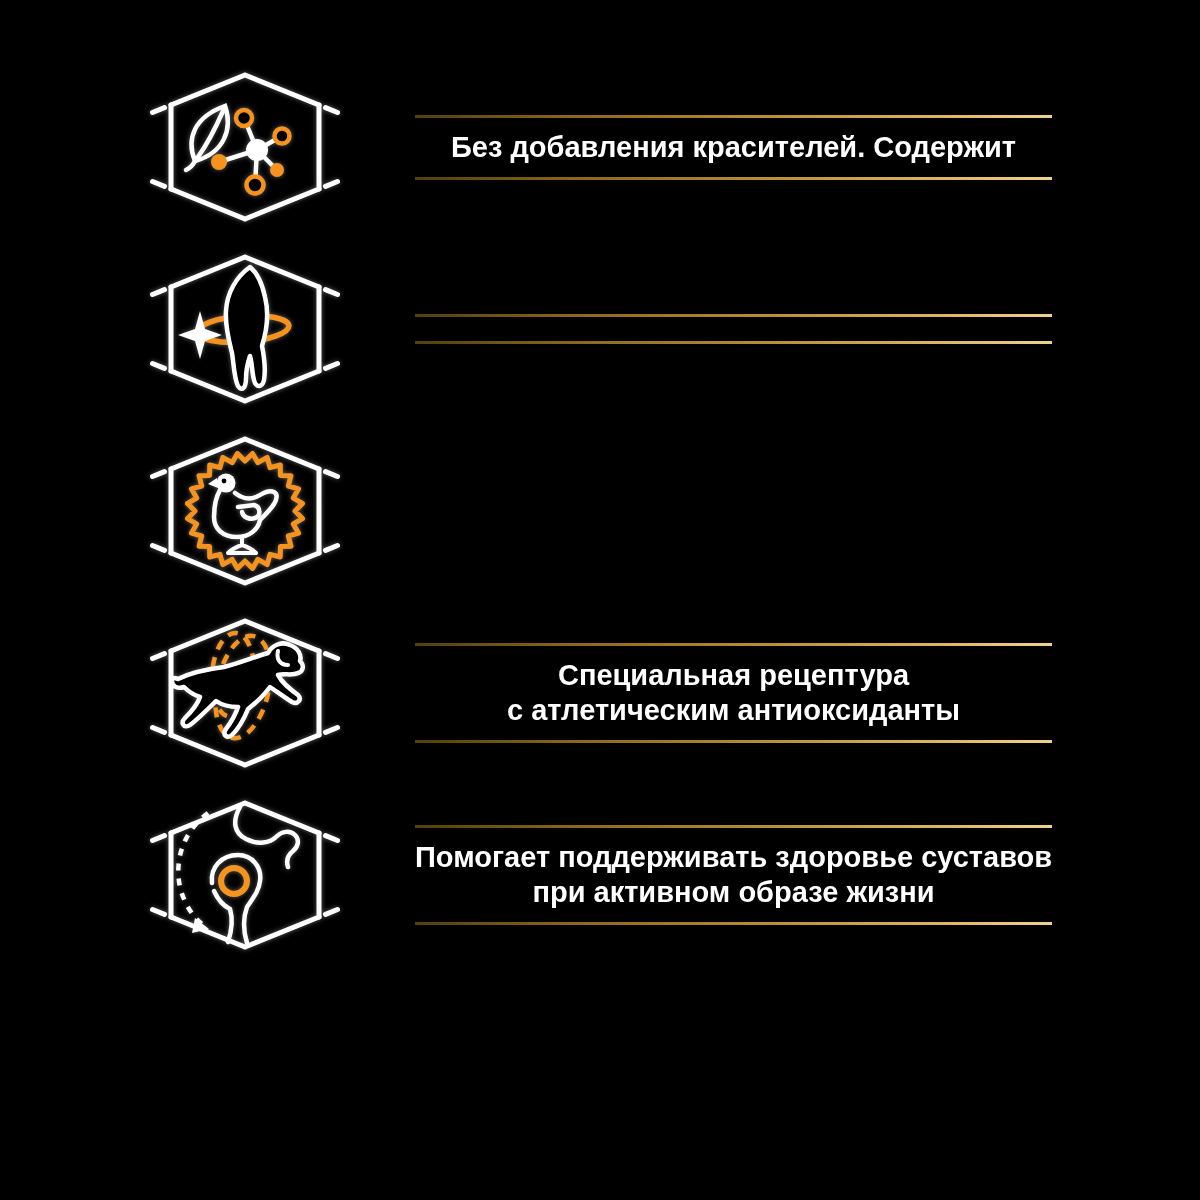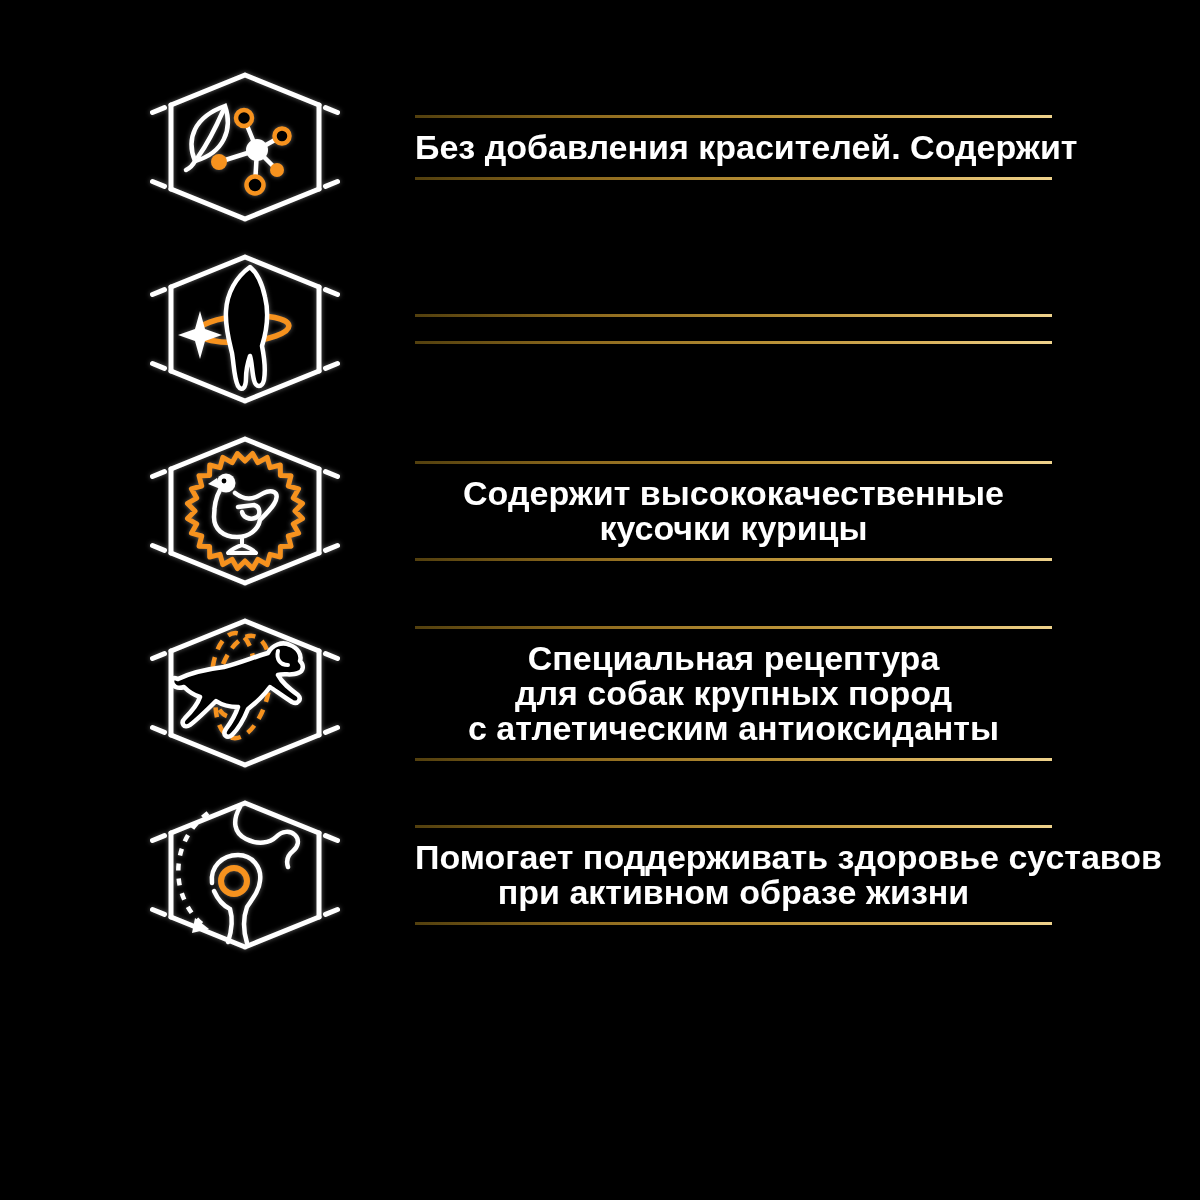--- a/index.html
+++ b/index.html
@@ -32,21 +32,21 @@
     flex:0 0 auto;
   }
   .gold-line{
     height:3px;
     background:linear-gradient(90deg,#53400e 0%,#8a671c 25%,#b78f35 55%,#d9b25c 80%,#eed28c 100%);
   }
   .feature-text{
     padding:12px 0;
     text-align:center;
     color:#ffffff;
-    font-size:34px;
+    font-size:29px;
     font-weight:700;
     line-height:35px;
   }
   .feature-text div{white-space:nowrap;}
 </style>
 </head>
 <body>
 
 <div class="canvas">
   <div class="rows">
@@ -106,45 +106,36 @@
           <use href="#hexframe"></use>
           <polygon points="95.0,28.0 102.6,20.5 107.9,29.7 117.2,24.4 120.0,34.7 130.3,32.0 130.4,42.6 141.0,42.7 138.3,53.0 148.6,55.8 143.3,65.1 152.5,70.4 145.0,78.0 152.5,85.6 143.3,90.9 148.6,100.2 138.3,103.0 141.0,113.3 130.4,113.4 130.3,124.0 120.0,121.3 117.2,131.6 107.9,126.3 102.6,135.5 95.0,128.0 87.4,135.5 82.1,126.3 72.8,131.6 70.0,121.3 59.7,124.0 59.6,113.4 49.0,113.3 51.7,103.0 41.4,100.2 46.7,90.9 37.5,85.6 45.0,78.0 37.5,70.4 46.7,65.1 41.4,55.8 51.7,53.0 49.0,42.7 59.6,42.6 59.7,32.0 70.0,34.7 72.8,24.4 82.1,29.7 87.4,20.5" fill="none" stroke="#F6921E" stroke-width="5" stroke-linejoin="round"></polygon>
           <circle cx="76" cy="50" r="9.5" fill="#ffffff"></circle>
           <path d="M67 45 L58 51 L68 55 Z" fill="#ffffff"></path>
           <circle cx="74" cy="48" r="2.4" fill="#000000"></circle>
           <path d="M70 57 C66 64 64 74 64 84 C64 96 73 104 87 104 C99 104 108 97 110 87 C115 82 121 76 124 71 C127 66 128 61 124 59 C118 56 111 62 106 64 C99 67 91 65 85 60" fill="none" stroke="#ffffff" stroke-width="4.5" stroke-linecap="round"></path>
           <path d="M88 74 L104 72 C111 74 111 83 105 85 C99 87 93 84 92 79" fill="none" stroke="#ffffff" stroke-width="4.5" stroke-linecap="round"></path>
           <path d="M92 104 L92 112 M92 112 C86 114 81 117 78 120 M92 112 C98 114 103 117 106 120 M78 120 L106 120" fill="none" stroke="#ffffff" stroke-width="4" stroke-linecap="round"></path>
         </svg>
       </div>
-      <div class="text-cell">
-        <div class="gold-line"></div>
-        <div class="feature-text">
-          <div>Содержит высококачественные</div>
-          <div>кусочки курицы</div>
-        </div>
-        <div class="gold-line"></div>
-      </div>
     </div>
 
     <div class="row">
       <div class="icon-cell">
         <svg width="190" height="156" viewBox="0 0 190 156">
           <use href="#hexframe"></use>
           <ellipse cx="93" cy="72" rx="26" ry="52" transform="rotate(12 93 72)" fill="none" stroke="#F6921E" stroke-width="4.5" stroke-dasharray="10 8"></ellipse>
           <ellipse cx="83" cy="60" rx="21" ry="42" transform="rotate(4 83 60)" fill="none" stroke="#F6921E" stroke-width="4.5" stroke-dasharray="10 8"></ellipse>
           <path d="M28 64 C40 58 58 54 74 52 C90 48 104 42 118 38 C122 30 132 26 140 30 C148 33 152 40 150 46 C154 50 154 56 148 58 C142 61 134 58 128 60 C132 68 140 74 148 80 C152 84 148 90 142 87 C134 82 126 76 120 72 C114 80 106 88 98 94 C94 104 88 114 82 120 C77 124 72 120 76 114 C82 106 86 98 88 92 C80 92 72 90 66 86 C58 94 48 104 40 110 C34 114 30 108 35 103 C42 96 48 88 50 82 C44 80 38 76 34 72 C28 74 22 72 22 66 C22 62 25 63 28 64 Z" fill="#000000" stroke="#ffffff" stroke-width="4.5" stroke-linejoin="round"></path>
           <path d="M128 36 C126 44 130 50 138 50" fill="none" stroke="#ffffff" stroke-width="4" stroke-linecap="round"></path>
         </svg>
       </div>
       <div class="text-cell">
         <div class="gold-line"></div>
         <div class="feature-text">
           <div>Специальная рецептура</div>
-          <div>для собак крупных пород</div>
           <div>с атлетическим антиоксиданты</div>
         </div>
         <div class="gold-line"></div>
       </div>
     </div>
 
     <div class="row">
       <div class="icon-cell">
         <svg width="190" height="156" viewBox="0 0 190 156">
           <use href="#hexframe"></use>

